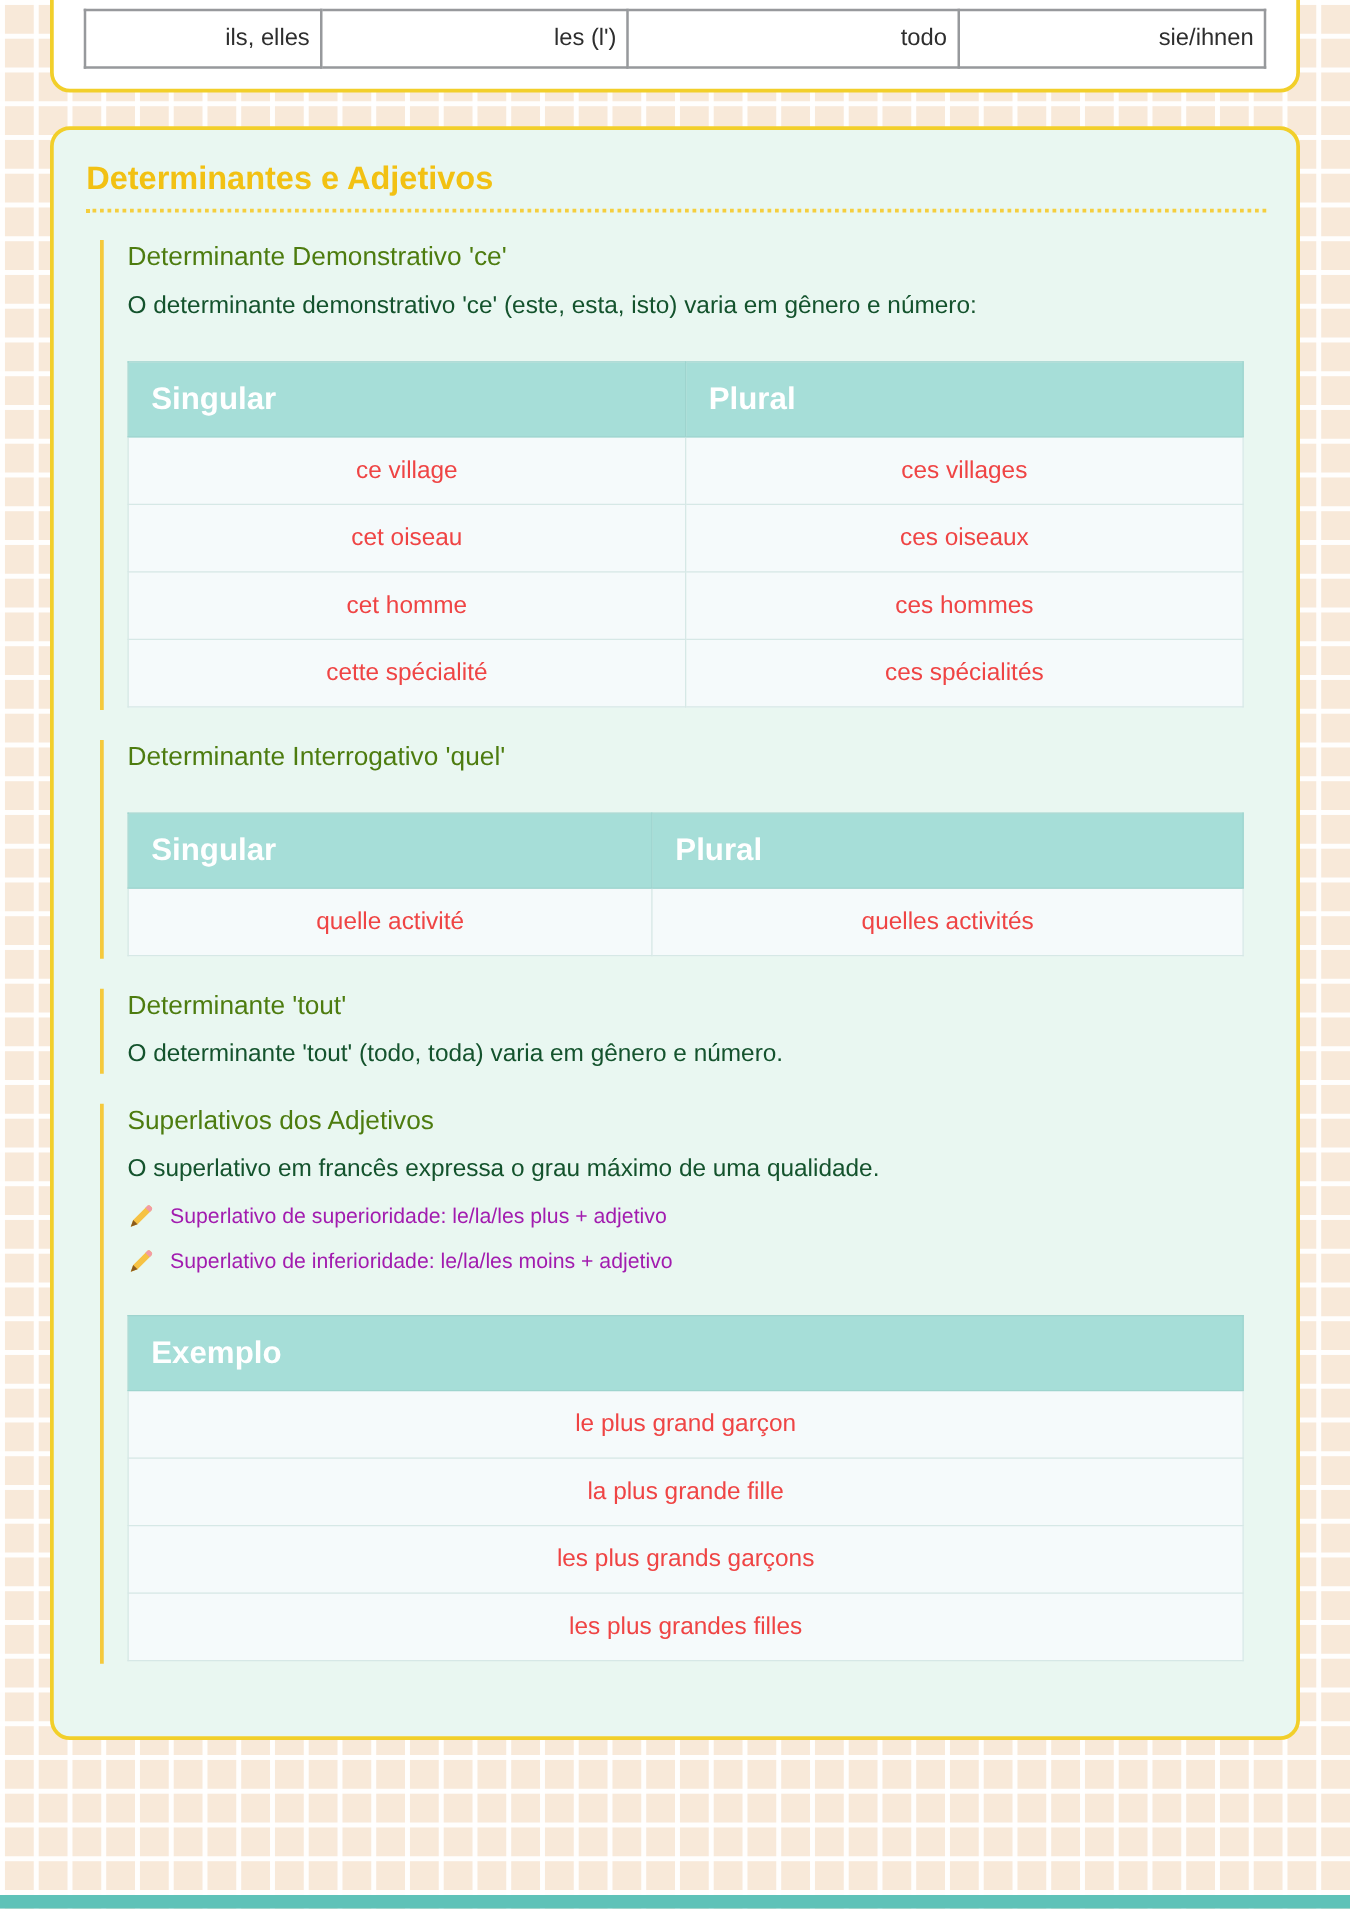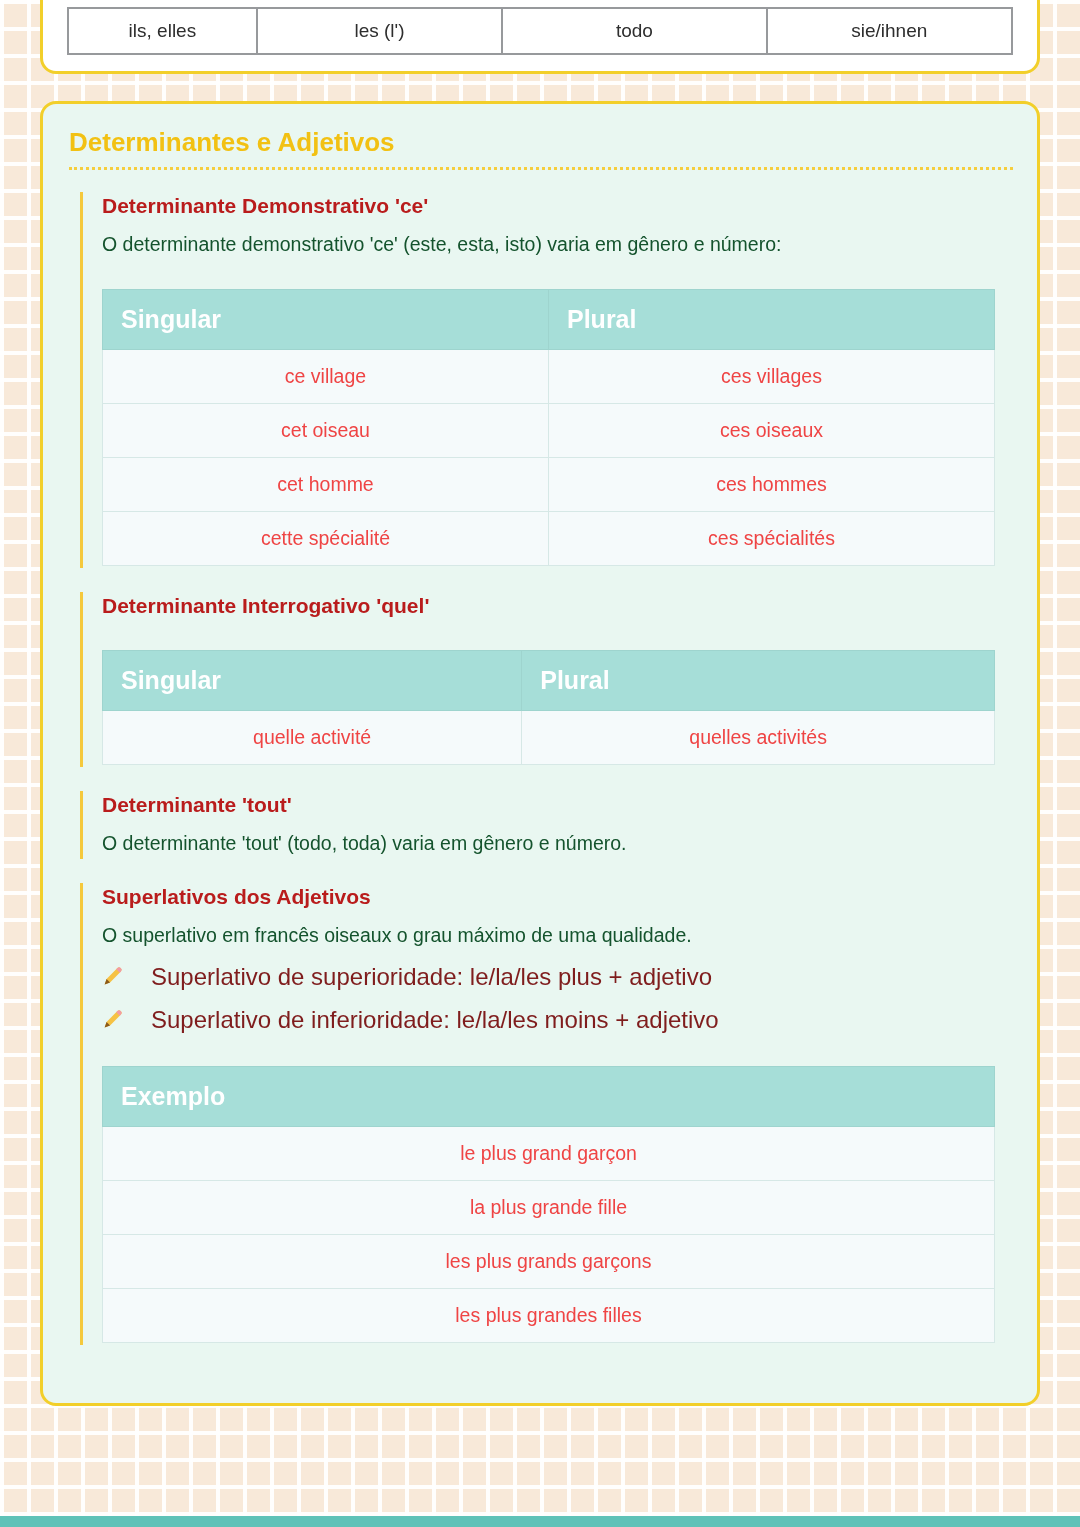--- a/index.html
+++ b/index.html
@@ -29,21 +29,21 @@
     padding: 24px 24px 0 24px;
   }
   .pron-table {
     width: 100%;
     border-collapse: collapse;
     table-layout: fixed;
   }
   .pron-table td {
     border: 2px solid #97999c;
     height: 46px;
-    text-align: center;
+    text-align: right;
     vertical-align: middle;
     font-size: 19px;
     color: #2e2e2e;
     background: #ffffff;
     padding: 0 8px;
   }
 
   
   .main-card {
     position: absolute;
@@ -68,22 +68,22 @@
   }
 
   .section {
     border-left: 3px solid #f5c93c;
     margin: 22px 42px 24px 37px;
     padding: 2px 0 2px 19px;
   }
   .section-heading {
     margin: 0 0 13px 0;
     font-size: 21px;
-    font-weight: 700;
-    color: #b91c1c;
+    font-weight: 400;
+    color: #4d7c0f;
   }
   .section-text {
     margin: 0;
     font-size: 19.5px;
     line-height: 1.35;
     color: #14532d;
   }
 
   .teal-table {
     width: 100%;
@@ -105,24 +105,24 @@
     text-align: center;
     vertical-align: middle;
     font-size: 19.5px;
     color: #ef4444;
     padding: 15px 12px;
   }
 
   .bullet {
     display: flex;
     align-items: center;
-    gap: 28px;
+    gap: 13px;
     margin-top: 15px;
-    font-size: 24px;
-    color: #7f1d1d;
+    font-size: 17px;
+    color: #a21caf;
   }
   .bullet .icon { flex: 0 0 auto; display: inline-flex; }
 
   .bottom-bar {
     position: absolute;
     left: 0; right: 0; bottom: 0;
     height: 11px;
     background: #5fc2b8;
   }
 </style>
@@ -201,21 +201,21 @@
     </table>
   </section>
 
   <section class="section">
     <h2 class="section-heading">Determinante 'tout'</h2>
     <p class="section-text">O determinante 'tout' (todo, toda) varia em gênero e número.</p>
   </section>
 
   <section class="section">
     <h2 class="section-heading">Superlativos dos Adjetivos</h2>
-    <p class="section-text">O superlativo em francês oiseaux o grau máximo de uma qualidade.</p>
+    <p class="section-text">O superlativo em francês expressa o grau máximo de uma qualidade.</p>
 
     <div class="bullet">
       <span class="icon">
         <svg width="21" height="21" viewBox="0 0 24 24" aria-hidden="true">
           <path fill="#f6c244" d="M17.6 2.4a2.6 2.6 0 0 1 3.7 0l.3.3a2.6 2.6 0 0 1 0 3.7L9.2 18.8 3 21l2.2-6.2z"></path>
           <path fill="#8a5a1c" d="M3 21l2.2-6.2 4 4z"></path>
           <path fill="#f29ba6" d="M17.6 2.4a2.6 2.6 0 0 1 3.7 0l.3.3a2.6 2.6 0 0 1 0 3.7l-1.3 1.3-4-4z"></path>
         </svg>
       </span>
       <span>Superlativo de superioridade: le/la/les plus + adjetivo</span>

